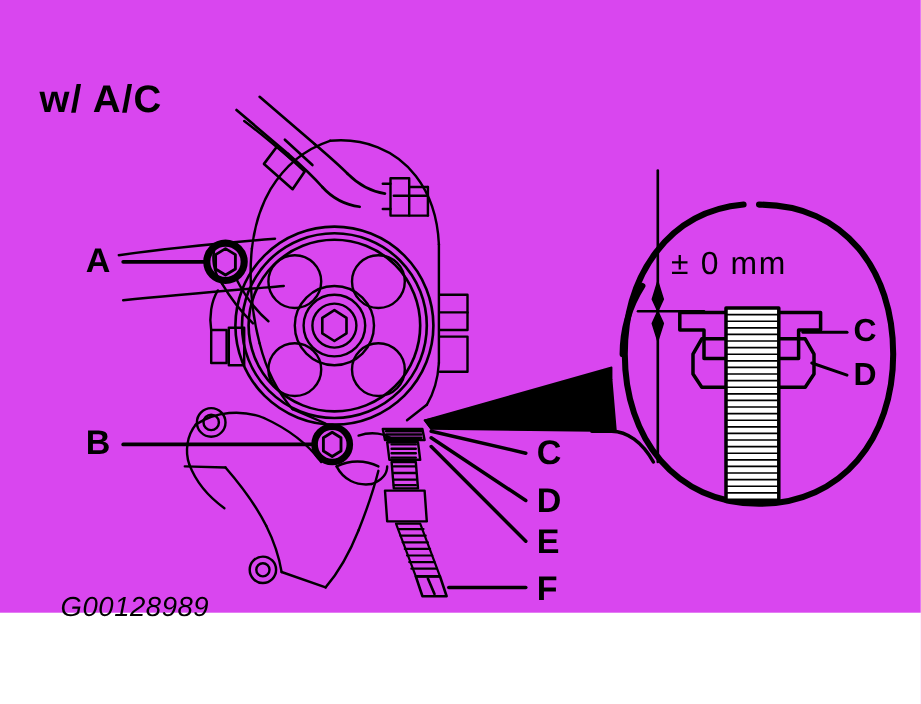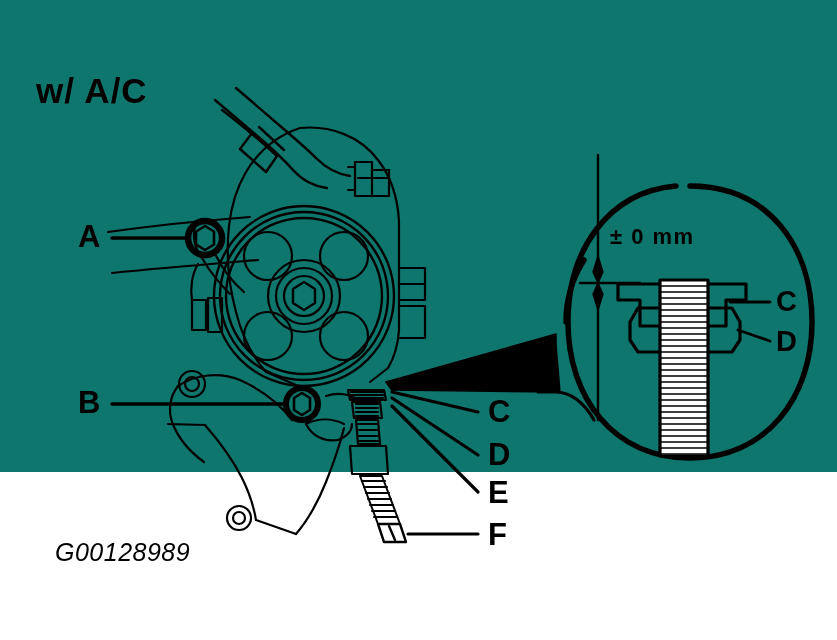--- a/index.html
+++ b/index.html
@@ -1,24 +1,24 @@
 <!DOCTYPE html>
 <html><head>
 <meta charset="utf-8">
 <style>
   html,body{margin:0;padding:0;background:#ffffff;}
   body{width:837px;height:640px;position:relative;overflow:hidden;
        font-family:"Liberation Sans",sans-serif;color:#000;}
-  #stage{position:absolute;left:0;top:0;width:837px;height:472px;background:#0f766e;}
+  #stage{position:absolute;left:0;top:0;width:837px;height:557px;background:#d946ef;}
   svg#art{position:absolute;left:0;top:0;width:837px;height:640px;}
   .txt{position:absolute;white-space:pre;color:#000;line-height:1;}
   .title-lbl{font-weight:bold;font-size:35px;letter-spacing:1px;}
   .callout-lbl{font-weight:bold;font-size:31px;}
   .detail-lbl{font-weight:bold;font-size:29px;}
-  .dim-lbl{font-weight:bold;font-size:22px;letter-spacing:1.5px;}
+  .dim-lbl{font-weight:normal;font-size:29px;letter-spacing:1.5px;}
   .figid-lbl{font-size:25px;font-weight:normal;letter-spacing:0.5px;font-style:italic;}
 </style>
 </head>
 <body>
 
 <div id="stage">
 
   <svg id="art" viewBox="0 0 837 640">
     <g fill="none" stroke="#000" stroke-linecap="round" stroke-linejoin="round">
 

